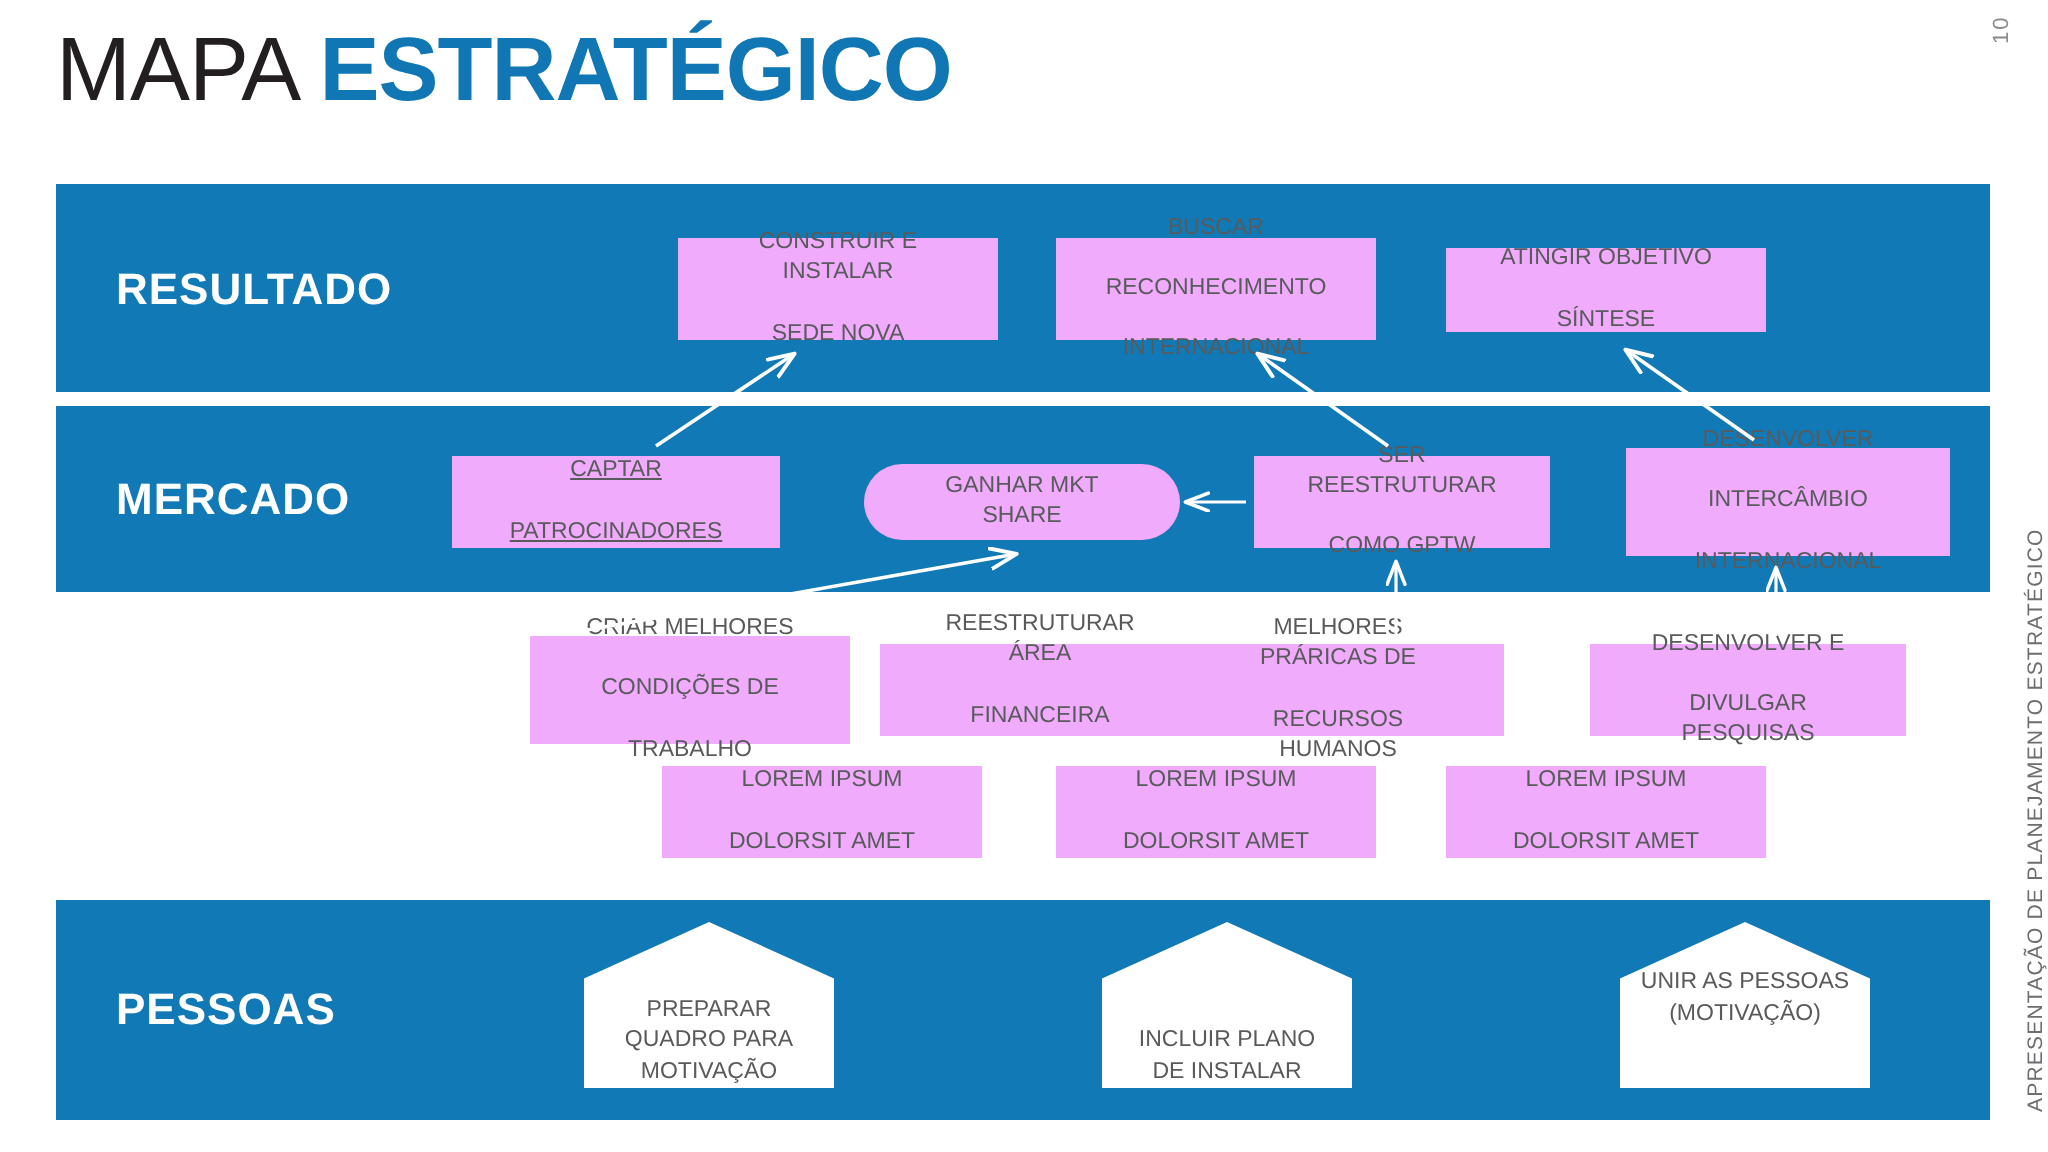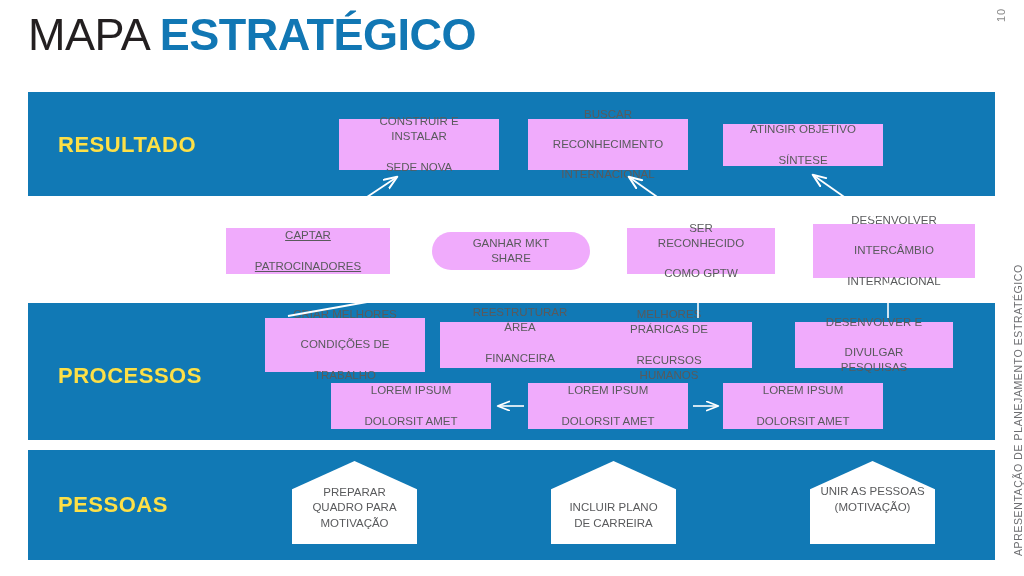--- a/index.html
+++ b/index.html
@@ -42,21 +42,21 @@
     position:absolute;left:28px;width:967px;
     background:#1179b5;
   }
   #band-resultado{top:92px;height:104px;}
   #band-mercado  {top:203px;height:93px;}
   #band-processos{top:303px;height:137px;}
   #band-pessoas  {top:450px;height:110px;}
 
   .band-label{
     position:absolute;left:30px;
-    color:#fde047;font-weight:700;
+    color:#ffffff;font-weight:700;
     font-size:22px;letter-spacing:0.5px;
     white-space:nowrap;
   }
   #lbl-resultado{top:40px;}
   #lbl-mercado  {top:34px;}
   #lbl-processos{top:60px;}
   #lbl-pessoas  {top:42px;}
 
   
   .node{
@@ -75,21 +75,21 @@
   
   .penta{
     position:absolute;
     background:#ffffff;
     color:#595a5c;
     font-size:11.5px;
     line-height:1.34;
     text-align:center;
     display:flex;align-items:flex-end;justify-content:center;
     box-sizing:border-box;
-    padding-bottom:13px;
+    padding-bottom:0;
     clip-path:polygon(50% 0%, 100% 34%, 100% 100%, 0% 100%, 0% 34%);
   }
 
   
   #arrows{position:absolute;left:0;top:0;width:1024px;height:576px;pointer-events:none;}
 </style>
 </head>
 <body>
 
 <div id="stage">
@@ -120,52 +120,52 @@
     </span>
   </div>
 
   <div class="node" style="left:723px;top:124px;width:160px;height:42px;align-items:center;">
     <span>
       <span>ATINGIR OBJETIVO</span><br>
       <span>SÍNTESE</span>
     </span>
   </div>
 
+  <div class="band" id="band-mercado">
+    <div class="band-label" id="lbl-mercado">MERCADO</div>
+  </div>
 
   <div class="node" style="left:226px;top:228px;width:164px;height:46px;text-decoration:underline;">
     <span>
       <span>CAPTAR</span><br>
       <span>PATROCINADORES</span>
     </span>
   </div>
 
   <div class="node" style="left:432px;top:232px;width:158px;height:38px;border-radius:19px;">
     <span>
         <span>GANHAR MKT SHARE</span>
       </span>
   </div>
 
   <div class="node" style="left:627px;top:228px;width:148px;height:46px;">
     <span>
-      <span>SER RECONHECIDO</span><br>
+      <span>SER REESTRUTURAR</span><br>
       <span>COMO GPTW</span>
     </span>
   </div>
 
   <div class="node" style="left:813px;top:224px;width:162px;height:54px;">
     <span>
       <span>DESENVOLVER</span><br>
       <span>INTERCÂMBIO</span><br>
       <span>INTERNACIONAL</span>
     </span>
   </div>
 
-  <div class="band" id="band-processos">
-    <div class="band-label" id="lbl-processos">PROCESSOS</div>
-  </div>
 
   <div class="node" style="left:265px;top:318px;width:160px;height:54px;">
     <span>
       <span>CRIAR MELHORES</span><br>
       <span>CONDIÇÕES DE</span><br>
       <span>TRABALHO</span>
     </span>
   </div>
 
   <div class="node" style="left:440px;top:322px;width:160px;height:46px;align-items:flex-end;">
@@ -218,21 +218,21 @@
     <span>
       <span>PREPARAR</span><br>
       <span>QUADRO PARA</span><br>
       <span>MOTIVAÇÃO</span>
     </span>
   </div>
 
   <div class="penta" style="left:551px;top:461px;width:125px;height:83px;">
     <span>
       <span>INCLUIR PLANO</span><br>
-      <span>DE CARREIRA</span>
+      <span>DE INSTALAR</span>
     </span>
   </div>
 
   <div class="penta" style="left:810px;top:461px;width:125px;height:83px;padding-bottom:29px;">
     <span>
       <span>UNIR AS PESSOAS</span><br>
       <span>(MOTIVAÇÃO)</span>
     </span>
   </div>
 

